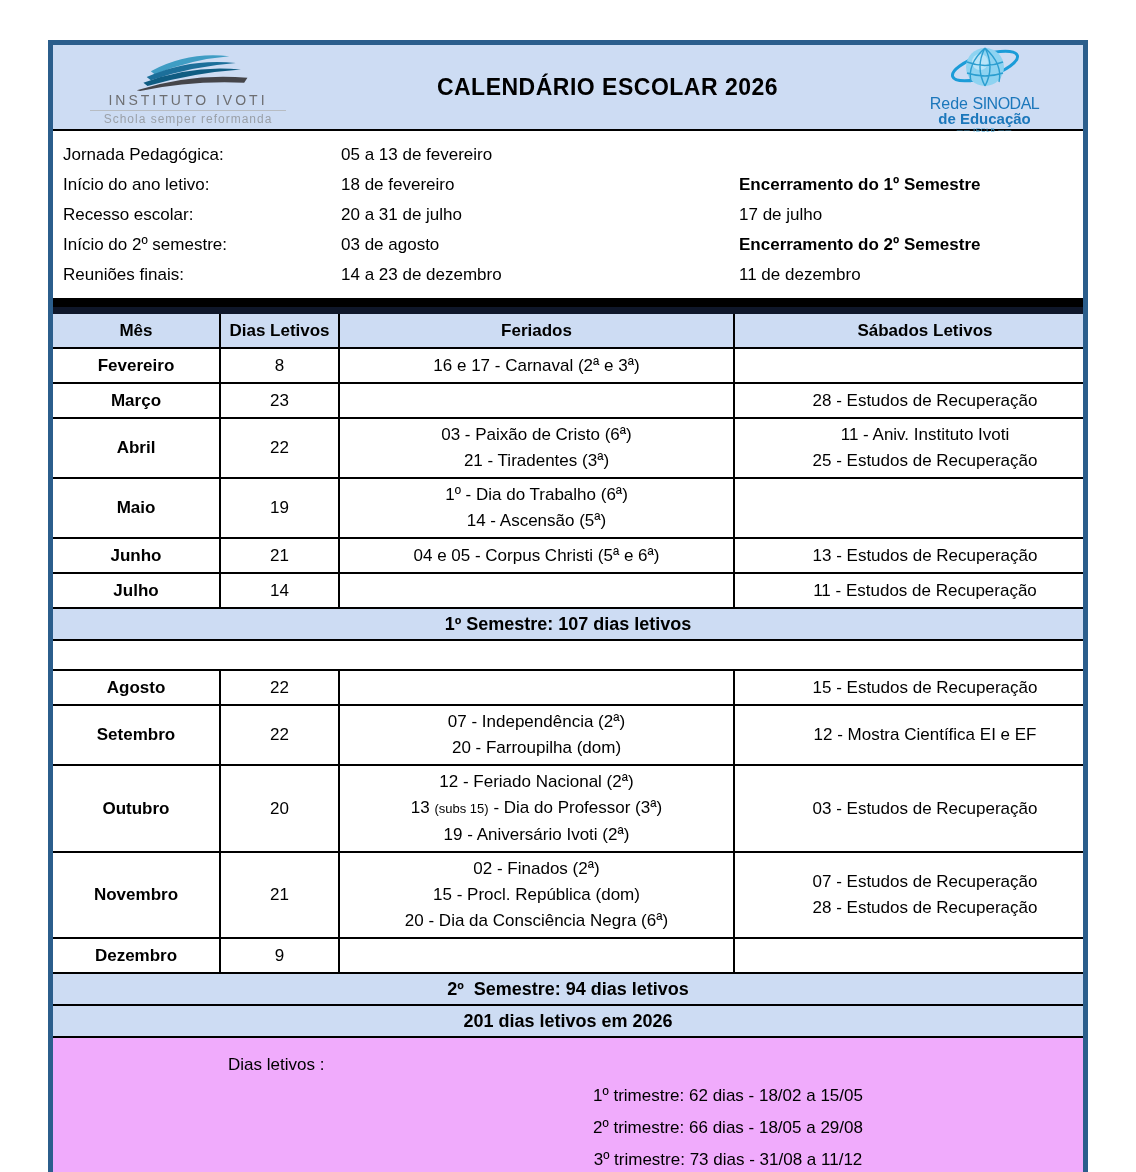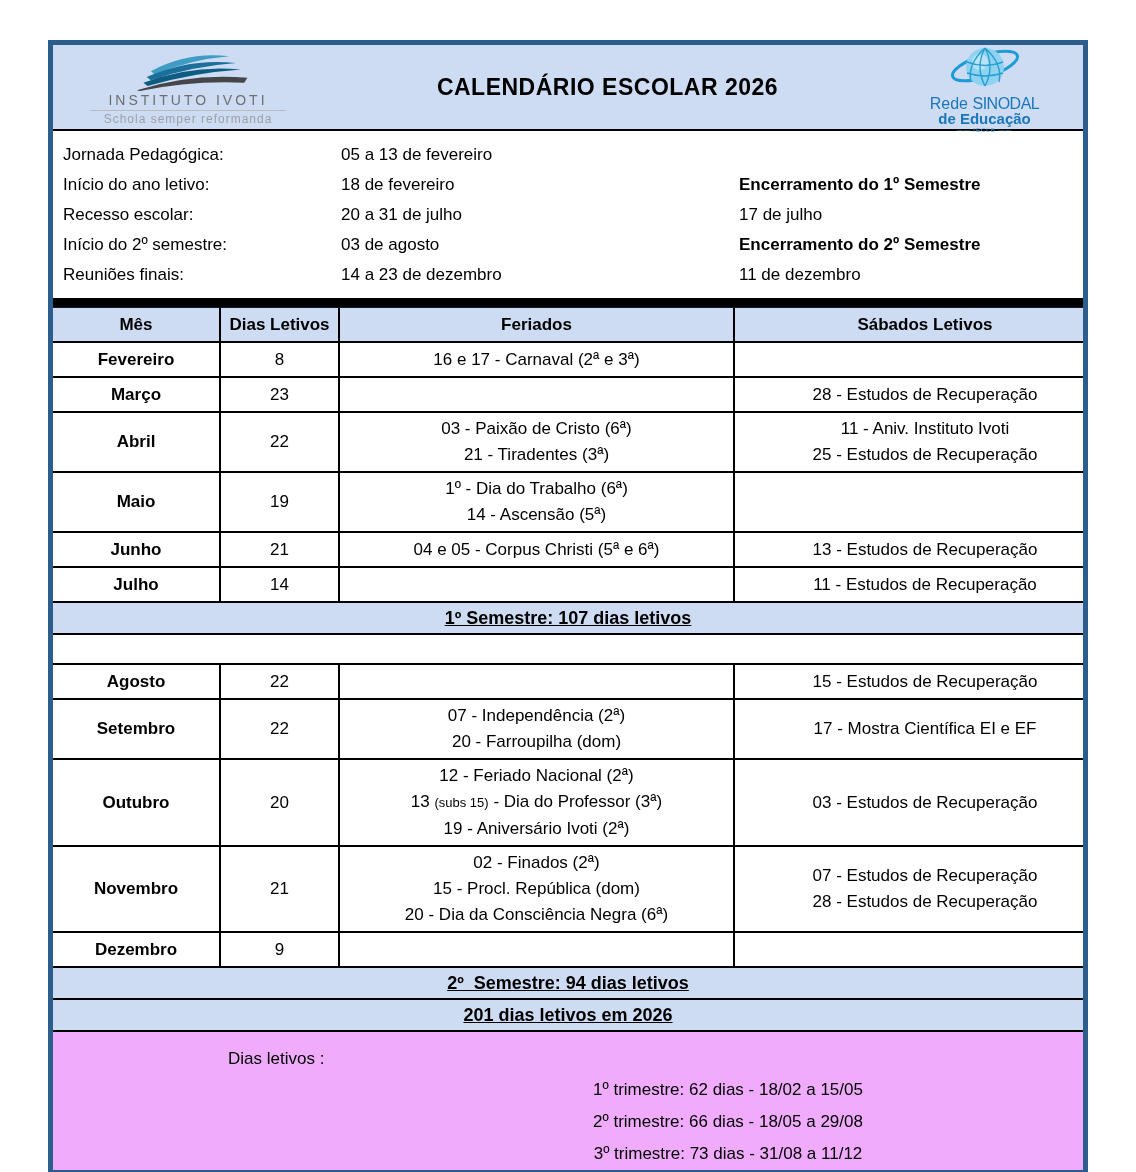--- a/index.html
+++ b/index.html
@@ -25,30 +25,30 @@
   
   .info-block{background:#fff;padding:9px 0 8px 10px;}
   .info-row{display:grid;grid-template-columns:278px 398px 1fr;min-height:30px;align-items:center;font-size:17px;}
   .info-label{font-weight:normal;}
   .info-right{padding-right:8px;}
   .info-right.bold{font-weight:bold;}
 
   .black-band{height:9px;background:#000;}
 
   
-  .cal{border-top:1px solid #0f172a;}
+  .cal{border-top:7px solid #0f172a;}
   .t-row{display:grid;grid-template-columns:168px 119px 395px 1fr;border-bottom:2px solid #000;}
   .t-row > div{border-right:2px solid #000;display:flex;flex-direction:column;align-items:center;justify-content:center;text-align:center;padding:3px 4px;box-sizing:border-box;font-size:17px;line-height:26px;}
   .t-row > div:last-child{border-right:none;margin-left:32px;}
   .t-head{background:#cddcf3;min-height:52px;}
   .t-head > div{font-weight:bold;line-height:22px;}
   .t-row .cell-month{font-weight:bold;}
   .t-row{min-height:33px;}
   .small-subs{font-size:13px;}
-  .band-row{background:#cddcf3;border-bottom:2px solid #000;min-height:30px;display:flex;align-items:center;justify-content:center;font-weight:bold;font-size:18px;white-space:pre;text-decoration:underline;}
+  .band-row{background:#cddcf3;border-bottom:2px solid #000;min-height:30px;display:flex;align-items:center;justify-content:center;font-weight:bold;font-size:18px;white-space:pre;}
   .spacer-row{background:#fff;border-bottom:2px solid #000;min-height:28px;}
 
   
   .footer{background:#f0abfc;min-height:133px;padding-top:12px;box-sizing:border-box;font-size:17px;}
   .footer-label{margin-left:175px;line-height:30px;}
   .footer-line{margin-left:320px;line-height:32px;text-align:center;}
 </style>
 </head>
 <body>
 
@@ -191,21 +191,21 @@
           </div>
         </div>
         <div class="t-row">
           <div class="cell-month">Setembro</div>
           <div class="cell-dias">22</div>
           <div class="cell-feriados">
             <div class="line"><span>07 - Independência (2ª)</span></div>
             <div class="line"><span>20 - Farroupilha (dom)</span></div>
           </div>
           <div class="cell-sabados">
-            <div class="line"><span>17 - Mostra Científica EI e EF</span></div>
+            <div class="line"><span>12 - Mostra Científica EI e EF</span></div>
           </div>
         </div>
         <div class="t-row">
           <div class="cell-month">Outubro</div>
           <div class="cell-dias">20</div>
           <div class="cell-feriados">
             <div class="line"><span>12 - Feriado Nacional (2ª)</span></div>
             <div class="line"><span>13 </span><span class="small-subs">(subs 15)</span><span> - Dia do Professor (3ª)</span></div>
             <div class="line"><span>19 - Aniversário Ivoti (2ª)</span></div>
           </div>

